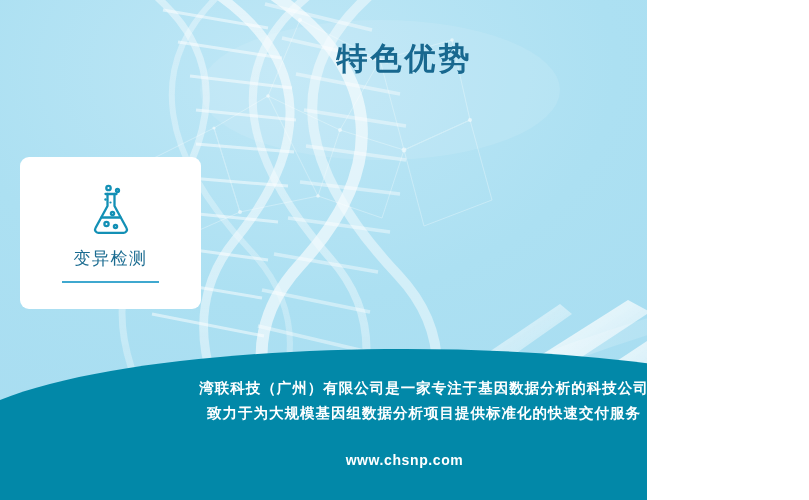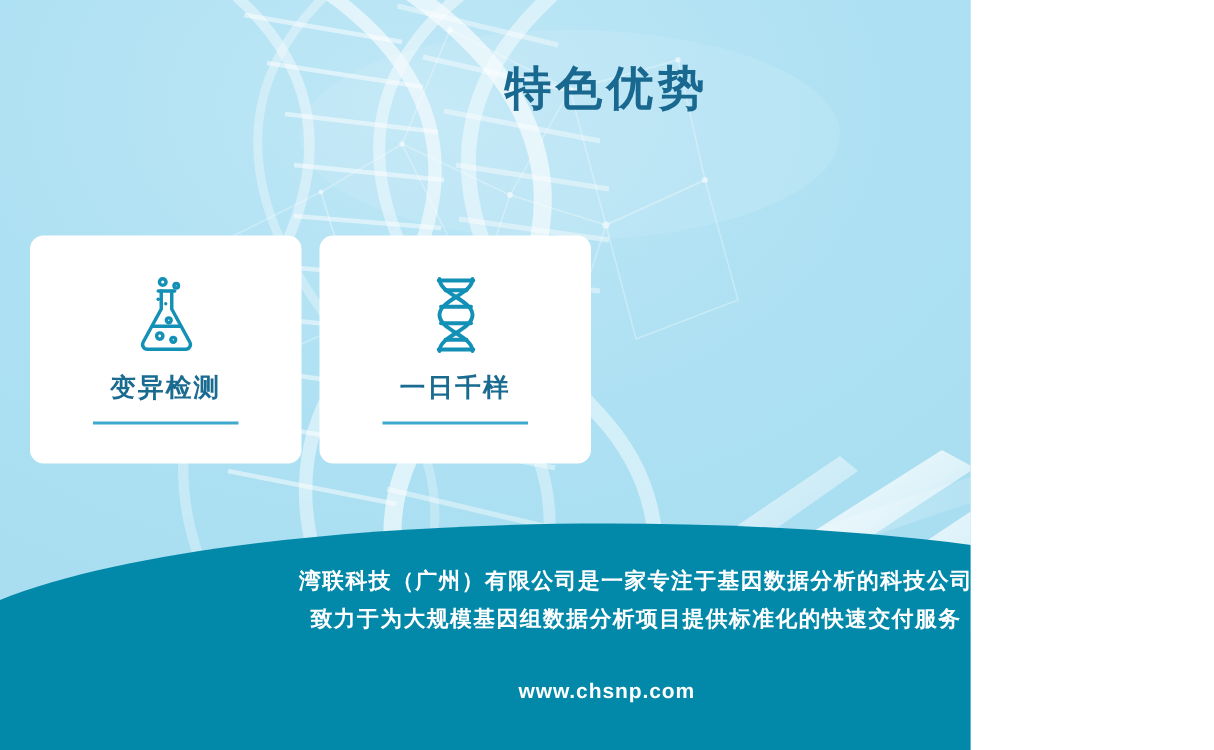--- a/index.html
+++ b/index.html
@@ -77,21 +77,21 @@
     display: flex;
     align-items: center;
     justify-content: center;
   }
   .card-icon svg {
     display: block;
   }
   .card-label {
     margin-top: 10px;
     font-size: 17px;
-    font-weight: bold;
+    font-weight: normal;
     letter-spacing: 1.5px;
     color: #1a6b90;
     line-height: 1.2;
   }
   .card-underline {
     margin-top: 12px;
     width: 97px;
     height: 2px;
     background: #3fa8cf;
   }
@@ -251,38 +251,20 @@
             <circle cx="22.5" cy="4" r="2.2"></circle>
             <circle cx="31.5" cy="6.5" r="1.5"></circle>
           </g>
         </svg>
       </div>
       <div class="card-label">变异检测</div>
       <div class="card-underline"></div>
     </div>
 
 
-    <div class="card">
-      <div class="card-icon">
-        <svg width="36" height="54" viewBox="0 0 36 54">
-          <g fill="none" stroke="#1390b5" stroke-width="2.6" stroke-linecap="round" stroke-linejoin="round">
-            <path d="M7 2 C7 12 29 16 29 26 C29 36 7 40 7 50"></path>
-            <path d="M29 2 C29 12 7 16 7 26 C7 36 29 40 29 50"></path>
-            <path d="M6.5 3 L29.5 3"></path>
-            <path d="M11 9.5 L25 9.5"></path>
-            <path d="M8 20.5 L28 20.5"></path>
-            <path d="M8 31.5 L28 31.5"></path>
-            <path d="M11 42.5 L25 42.5"></path>
-            <path d="M6.5 49 L29.5 49"></path>
-          </g>
-        </svg>
-      </div>
-      <div class="card-label">一日千样</div>
-      <div class="card-underline"></div>
-    </div>
 
 
   </div>
 
   <div class="footer">
     <svg class="footer-svg" viewBox="0 0 809 160" preserveAspectRatio="none">
       <path d="M0,60 C170,-8 640,-8 809,60 L809,160 L0,160 Z" fill="#0288a8"></path>
     </svg>
     <div class="footer-text">
       <div class="footer-line">湾联科技（广州）有限公司是一家专注于基因数据分析的科技公司</div>

